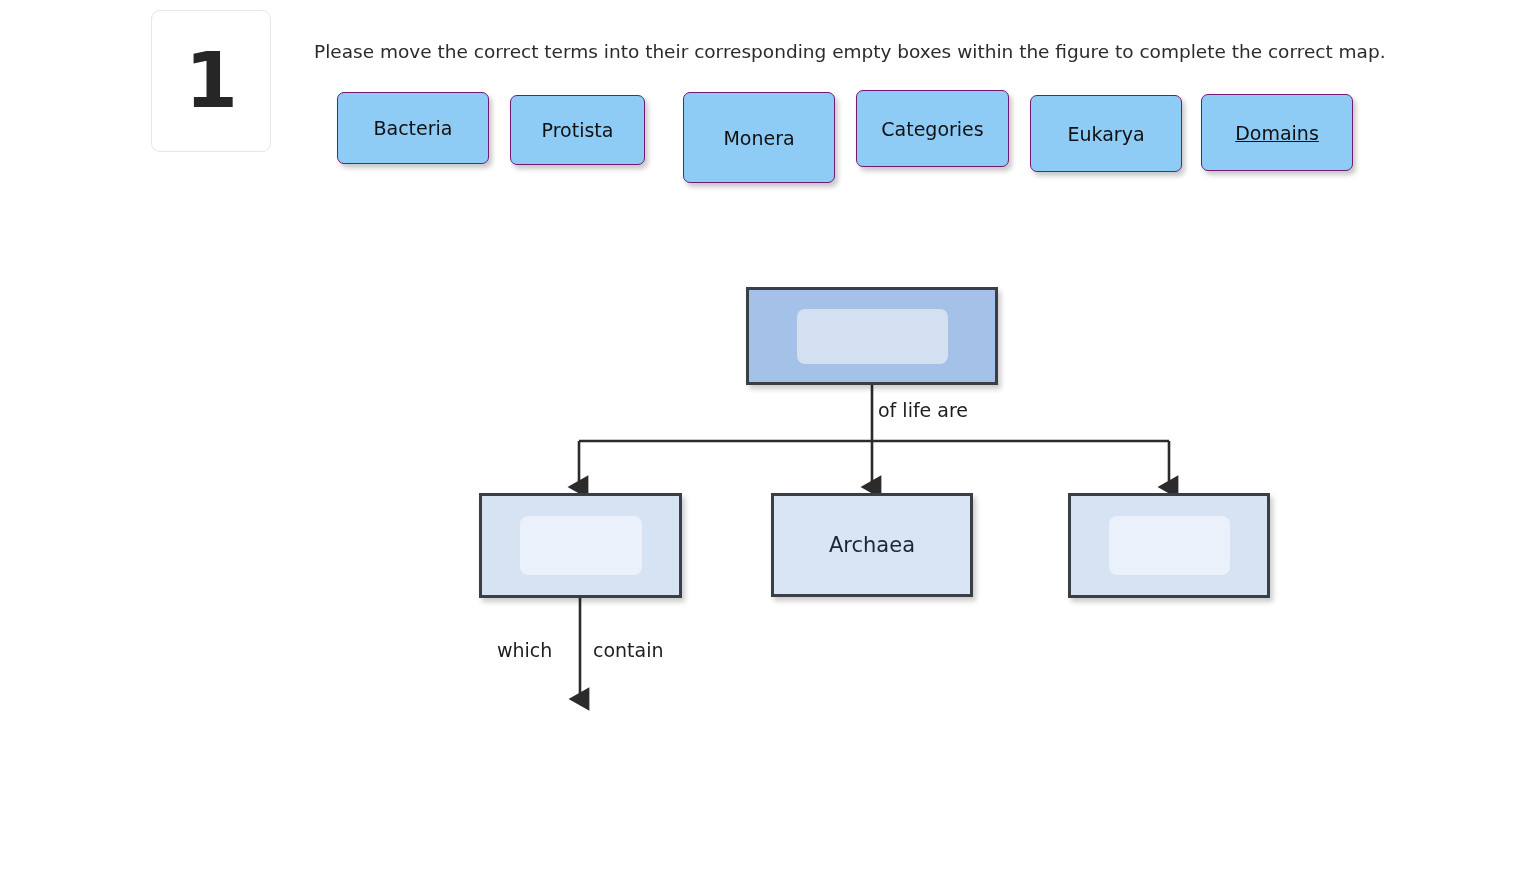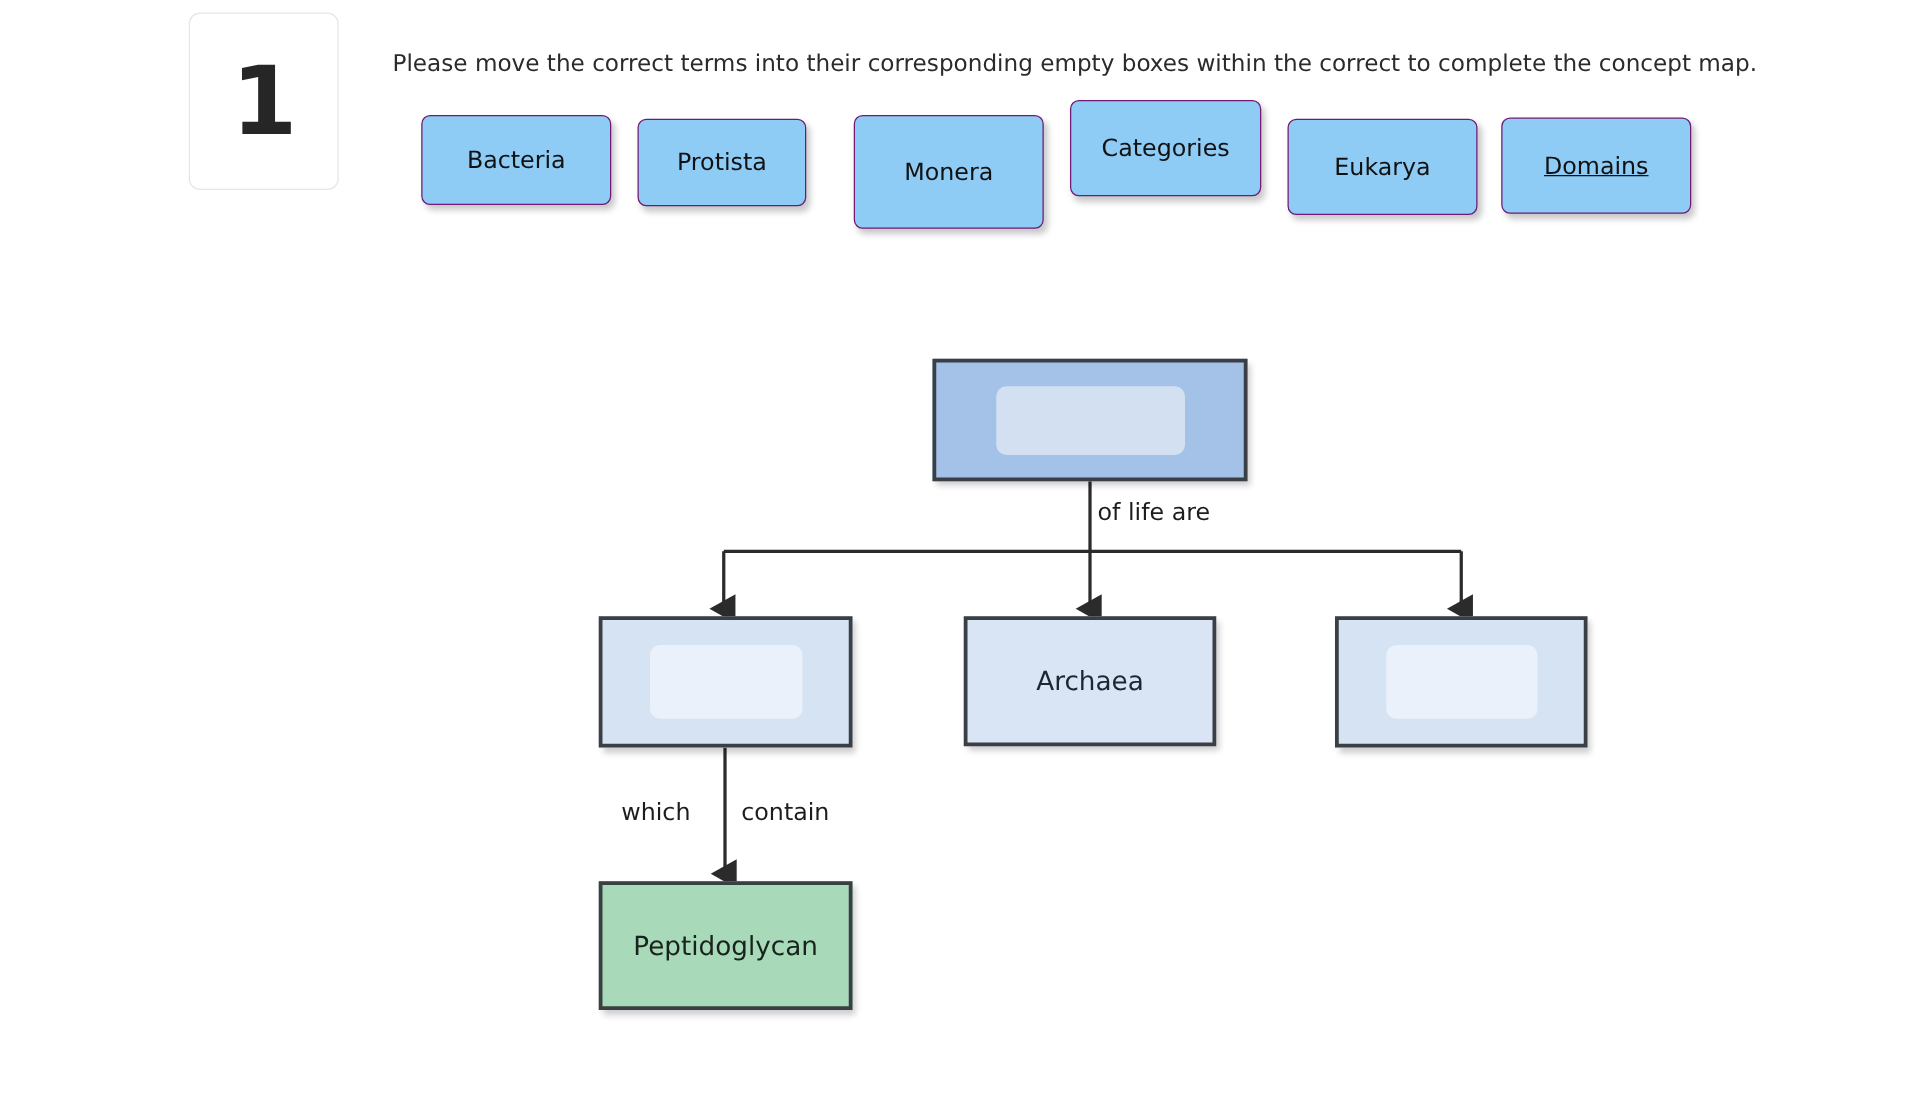--- a/index.html
+++ b/index.html
@@ -113,33 +113,33 @@
     background: transparent;
   }
 </style>
 </head>
 <body>
 
 <div id="question-badge">
   <span class="num">1</span>
 </div>
 
-<div id="instruction">Please move the correct terms into their corresponding empty boxes within the correct to complete the concept map.</div>
+<div id="instruction">Please move the correct terms into their corresponding empty boxes within the figure to complete the correct map.</div>
 
 <div id="term-bank">
     <div class="term-chip" style="left: 337px; top: 92px; width: 152px; height: 72px;">
       <span>Bacteria</span>
     </div>
     <div class="term-chip" style="left: 510px; top: 95px; width: 135px; height: 70px;">
       <span>Protista</span>
     </div>
     <div class="term-chip" style="left: 683px; top: 92px; width: 152px; height: 91px;">
       <span>Monera</span>
     </div>
-    <div class="term-chip" style="left: 856px; top: 80px; width: 153px; height: 77px;">
+    <div class="term-chip" style="left: 856px; top: 90px; width: 153px; height: 77px;">
       <span>Categories</span>
     </div>
     <div class="term-chip" style="left: 1030px; top: 95px; width: 152px; height: 77px;">
       <span>Eukarya</span>
     </div>
     <div class="term-chip" style="left: 1201px; top: 94px; width: 152px; height: 77px; text-decoration: underline;">
       <span>Domains</span>
     </div>
   </div>
 
@@ -168,22 +168,19 @@
       </div>
       <div class="node slot" style="left: 479px; top: 493px; width: 203px; height: 105px;">
         <div class="drop-zone" style="width: 122px; height: 59px;"></div>
       </div>
       <div class="node filled-blue" style="left: 771px; top: 493px; width: 202px; height: 104px;">
         <span>Archaea</span>
       </div>
       <div class="node slot" style="left: 1068px; top: 493px; width: 202px; height: 105px;">
         <div class="drop-zone" style="width: 121px; height: 59px;"></div>
       </div>
-      <div class="node filled-green" style="left: 479px; top: 705px; width: 203px; height: 103px;">
-        <span>Peptidoglycan</span>
-      </div>
     </div>
   <div class="cm-layer" id="cm-edge-labels" style="position:absolute;left:0;top:0;width:1539px;height:888px;pointer-events:none;text-align:right;">
       <div class="edge-label" style="left: 878px; top: 399px;">of life are</div>
       <div class="edge-label" style="left: 497px; top: 639px;">which</div>
       <div class="edge-label" style="left: 593px; top: 639px;">contain</div>
     </div>
 </div>
 
 </body></html>

